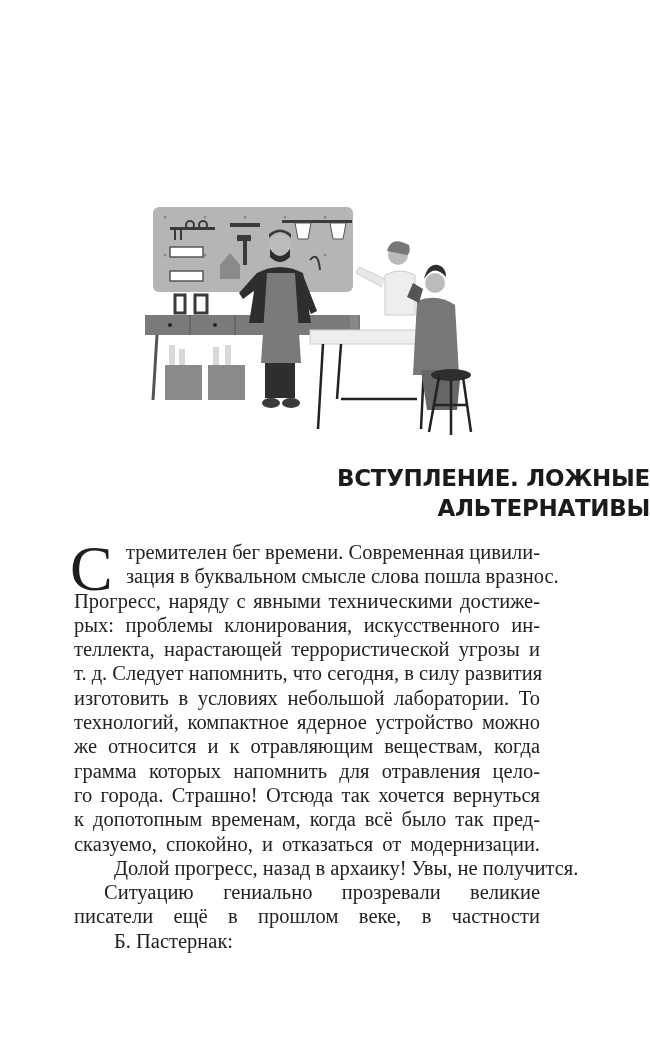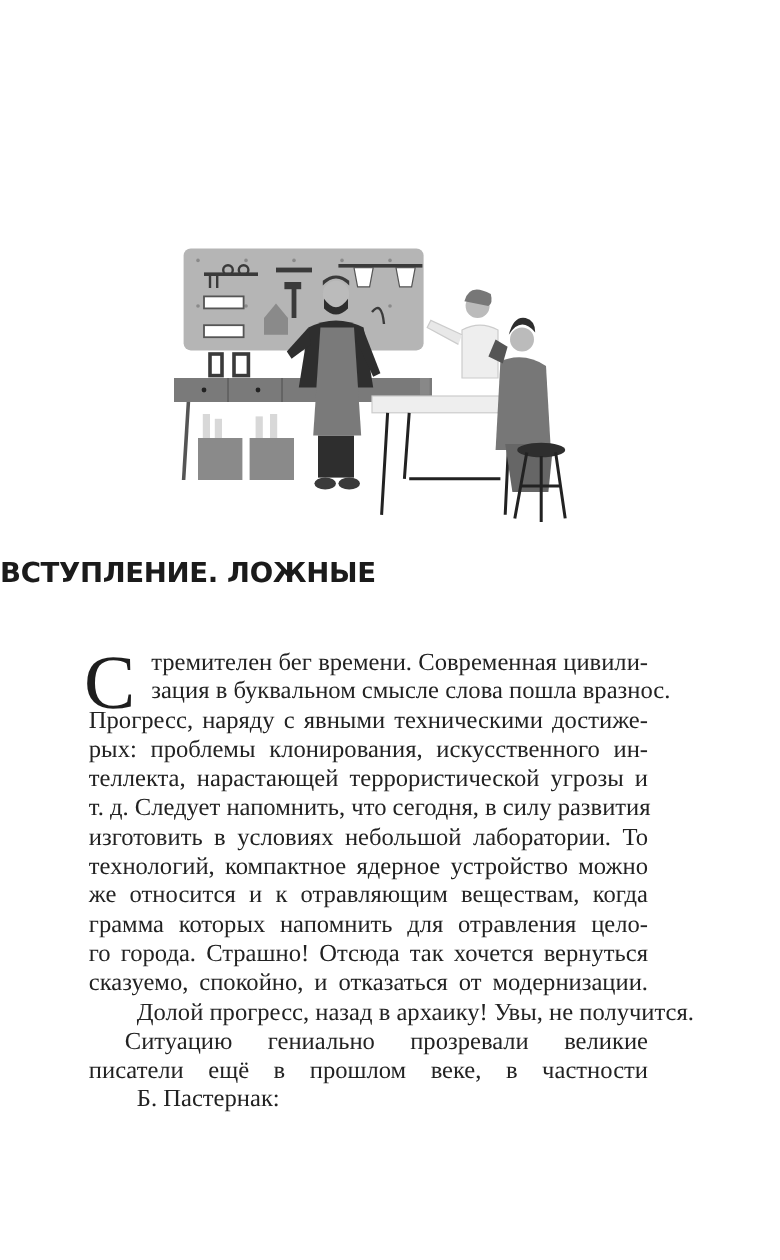--- a/index.html
+++ b/index.html
@@ -1,20 +1,20 @@
 <!DOCTYPE html>
 <html><head>
   <meta charset="utf-8">
   <style>
     html, body { margin: 0; padding: 0; background: #ffffff; }
     body { width: 650px; height: 1050px; position: relative; overflow: hidden; }
     .illustration { position: absolute; left: 145px; top: 205px; width: 360px; height: 230px; }
     .chapter-title {
       position: absolute; left: 0; top: 463px; width: 650px;
-      text-align: left;
+      text-align: right;
       font-family: "DejaVu Sans", sans-serif; font-weight: bold;
       font-size: 23px; line-height: 30px; color: #1b1b1b;
       letter-spacing: -0.3px;
     }
     .body-text {
       position: absolute; left: 74px; top: 540px; width: 466px;
       font-family: "Liberation Serif", serif;
       font-size: 20.5px; line-height: 24.3px; color: #222;
     }
     .line { display: block; white-space: nowrap; text-align: justify; text-align-last: justify; }
@@ -105,33 +105,35 @@
   <path d="M272 96 q20 -8 38 4 l4 70 h-46z" fill="#777"></path>
   <path d="M262 92 l6 -14 l10 6 l-4 14z" fill="#555"></path>
   <path d="M276 165 h40 l-4 40 h-30z" fill="#666"></path>
 
   <ellipse cx="306" cy="170" rx="20" ry="6" fill="#2e2e2e"></ellipse>
   <path d="M294 172 l-10 55 M318 172 l8 55 M306 175 v55 M290 200 h32" stroke="#222" stroke-width="2.5" fill="none"></path>
 </svg>
 
 <div class="chapter-title">
   <div>ВСТУПЛЕНИЕ. ЛОЖНЫЕ</div>
+  <div>АЛЬТЕРНАТИВЫ</div>
 </div>
 
 <div class="body-text">
   <span class="dropcap">С</span>
   <span class="line dropcap-line">тремителен бег времени. Современная цивили-</span>
   <span class="line dropcap-line">зация в буквальном смысле слова пошла вразнос.</span>
   <span class="line">Прогресс, наряду с явными техническими достиже-</span>
   <span class="line">рых: проблемы клонирования, искусственного ин-</span>
   <span class="line">теллекта, нарастающей террористической угрозы и</span>
   <span class="line">т. д. Следует напомнить, что сегодня, в силу развития</span>
   <span class="line">изготовить в условиях небольшой лаборатории. То</span>
   <span class="line">технологий, компактное ядерное устройство можно</span>
   <span class="line">же относится и к отравляющим веществам, когда</span>
   <span class="line">грамма которых напомнить для отравления цело-</span>
   <span class="line">го города. Страшно! Отсюда так хочется вернуться</span>
+  <span class="line">к допотопным временам, когда всё было так пред-</span>
   <span class="line">сказуемо, спокойно, и отказаться от модернизации.</span>
   <span class="line last">Долой прогресс, назад в архаику! Увы, не получится.</span>
   <span class="line indent">Ситуацию гениально прозревали великие</span>
   <span class="line">писатели ещё в прошлом веке, в частности</span>
   <span class="line last">Б. Пастернак:</span>
 </div>
 
 </body></html>

